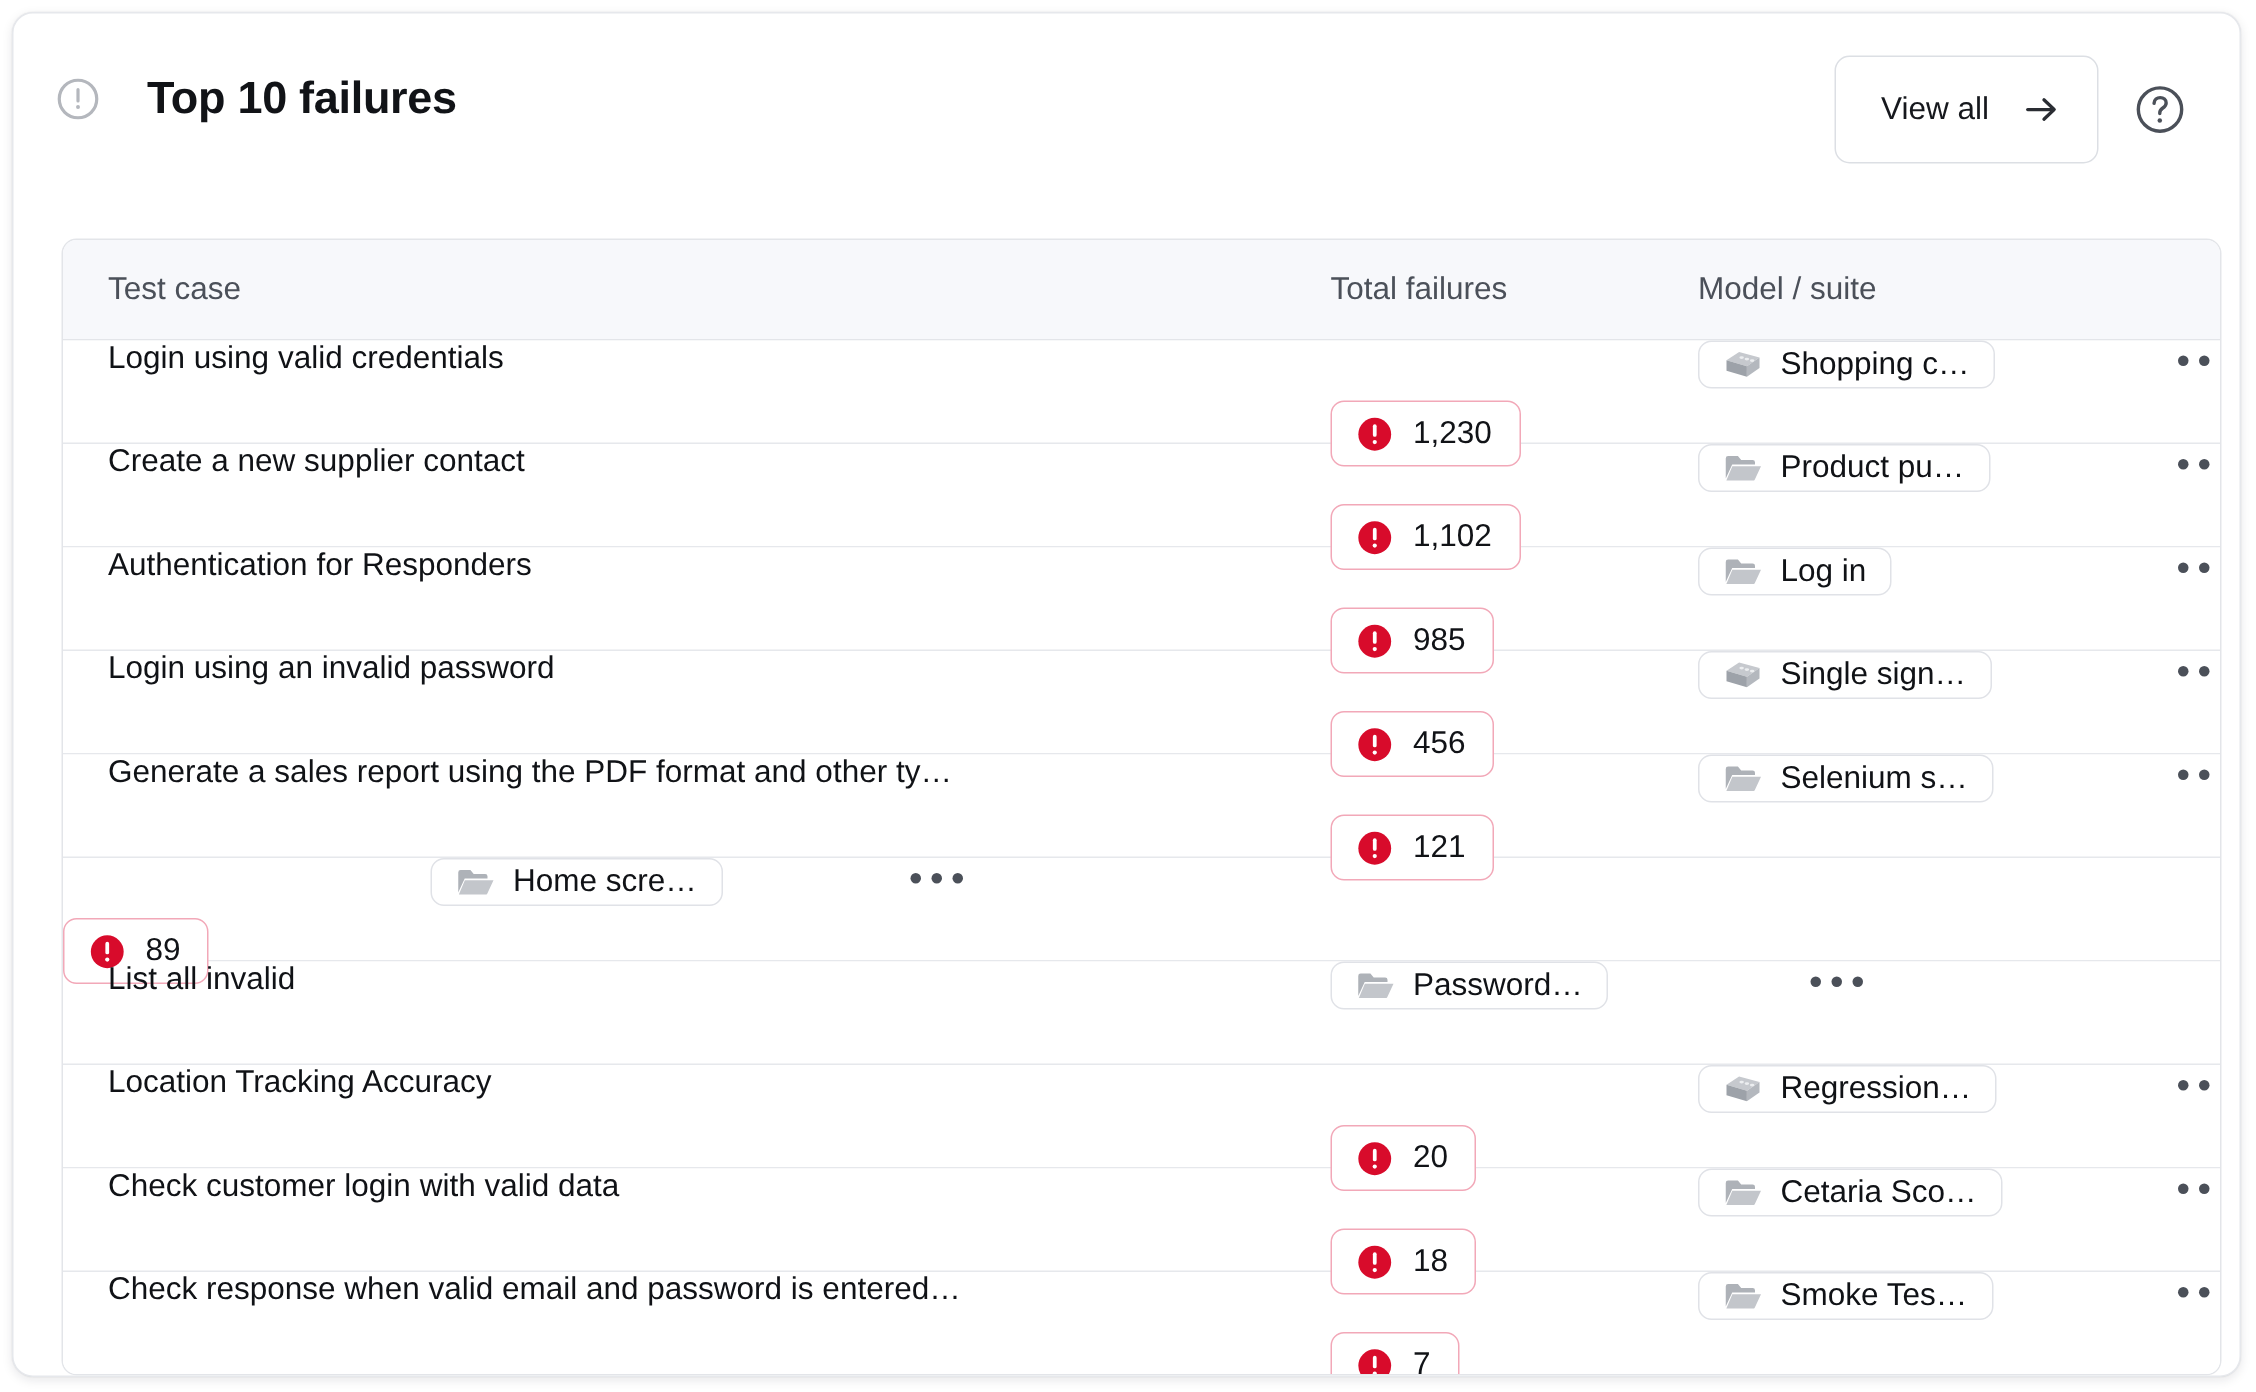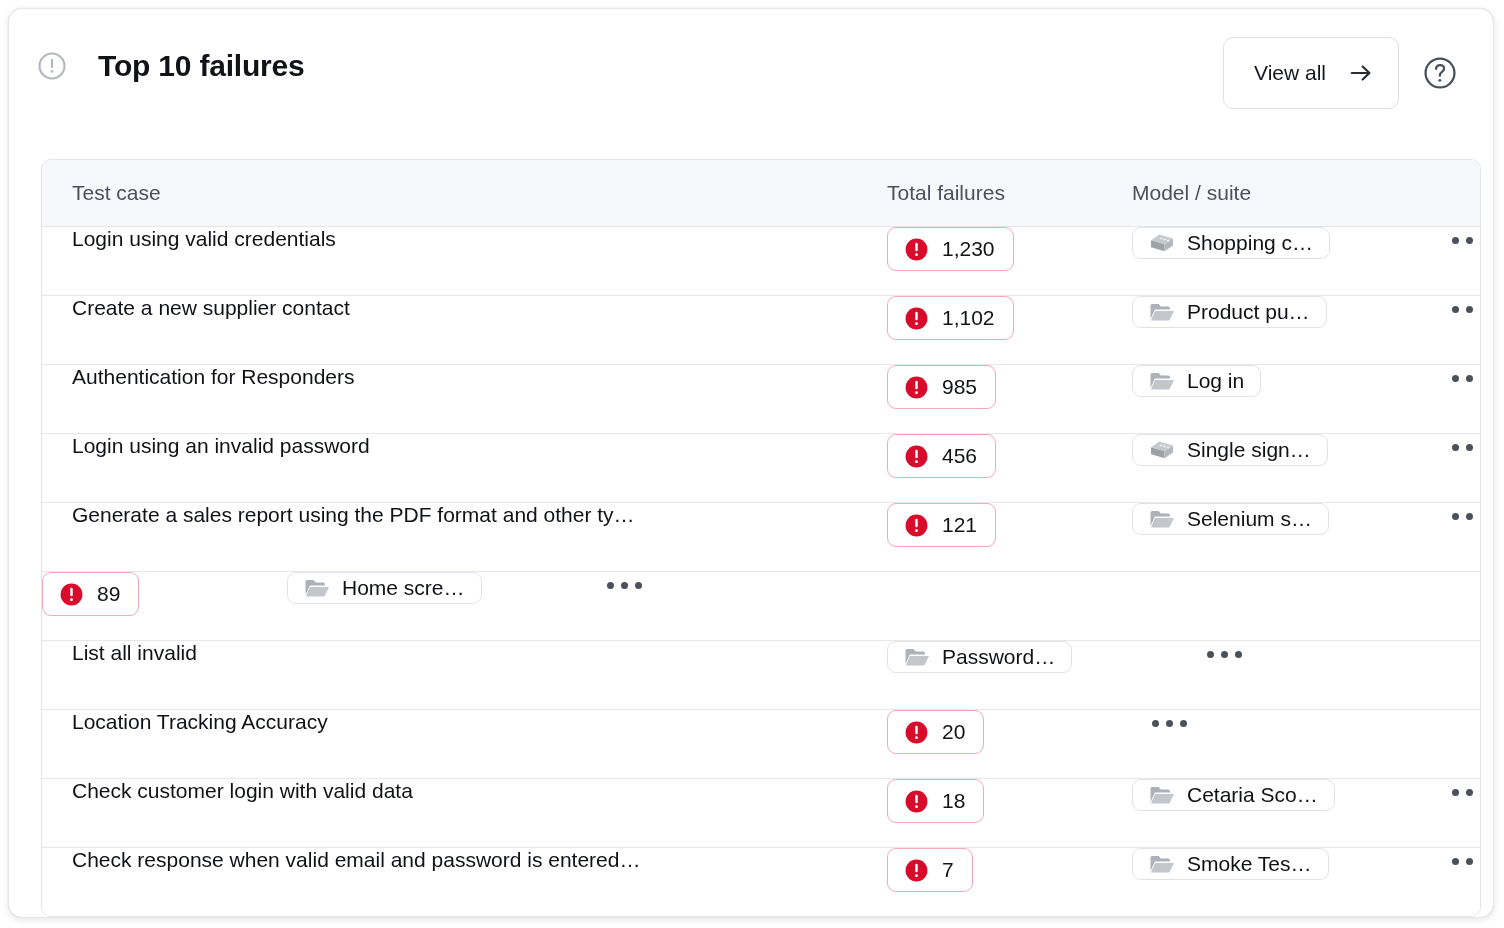--- a/index.html
+++ b/index.html
@@ -134,20 +134,21 @@
     display: inline-flex;
     align-items: center;
     gap: 13px;
     height: 44px;
     padding: 0 18px 0 16px;
     border: 1px solid #f2a8b8;
     border-radius: 9px;
     background: #ffffff;
     box-sizing: border-box;
     cursor: pointer;
+    margin-top: 40px;
   }
   .fail-icon { width: 25px; height: 25px; display: block; flex: 0 0 25px; }
   .fail-count {
     font-size: 21px;
     color: #111317;
     white-space: nowrap;
   }
 
   
   .ms-chip {
@@ -459,20 +460,33 @@
     <div class="col-failures">
       <div class="fail-badge">
         <svg class="fail-icon" viewBox="0 0 24 24">
           <circle cx="12" cy="12" r="10.5" fill="#d80b2b"></circle>
           <rect x="10.8" y="5.6" width="2.4" height="8" rx="1.2" fill="#ffffff"></rect>
           <circle cx="12" cy="17" r="1.35" fill="#ffffff"></circle>
         </svg>
         <span class="fail-count">20</span>
       </div>
     </div>
+    <div class="col-model">
+      <div class="ms-chip">
+        <svg class="ms-icon" viewBox="0 0 26 22">
+                <path d="M2 8.2 L10.4 2.6 L24 6.4 L15.6 12.2 Z" fill="#c6c9ce"></path>
+                <path d="M2 8.2 L15.6 12.2 L15.6 19.2 L2 15.2 Z" fill="#9da2a9"></path>
+                <path d="M15.6 12.2 L24 6.4 L24 13.4 L15.6 19.2 Z" fill="#b4b8be"></path>
+                <ellipse cx="12.1" cy="6.4" rx="1.5" ry="0.95" fill="#eceef0"></ellipse>
+                <ellipse cx="15.6" cy="7.4" rx="1.5" ry="0.95" fill="#eceef0"></ellipse>
+                <ellipse cx="19.1" cy="8.4" rx="1.5" ry="0.95" fill="#eceef0"></ellipse>
+              </svg>
+        <span class="ms-label">Regression…</span>
+      </div>
+    </div>
     <div class="col-actions actions-cell">
       <div class="kebab">
         <i></i>
         <i></i>
         <i></i>
       </div>
     </div>
   </div>
 
   <div class="trow">

